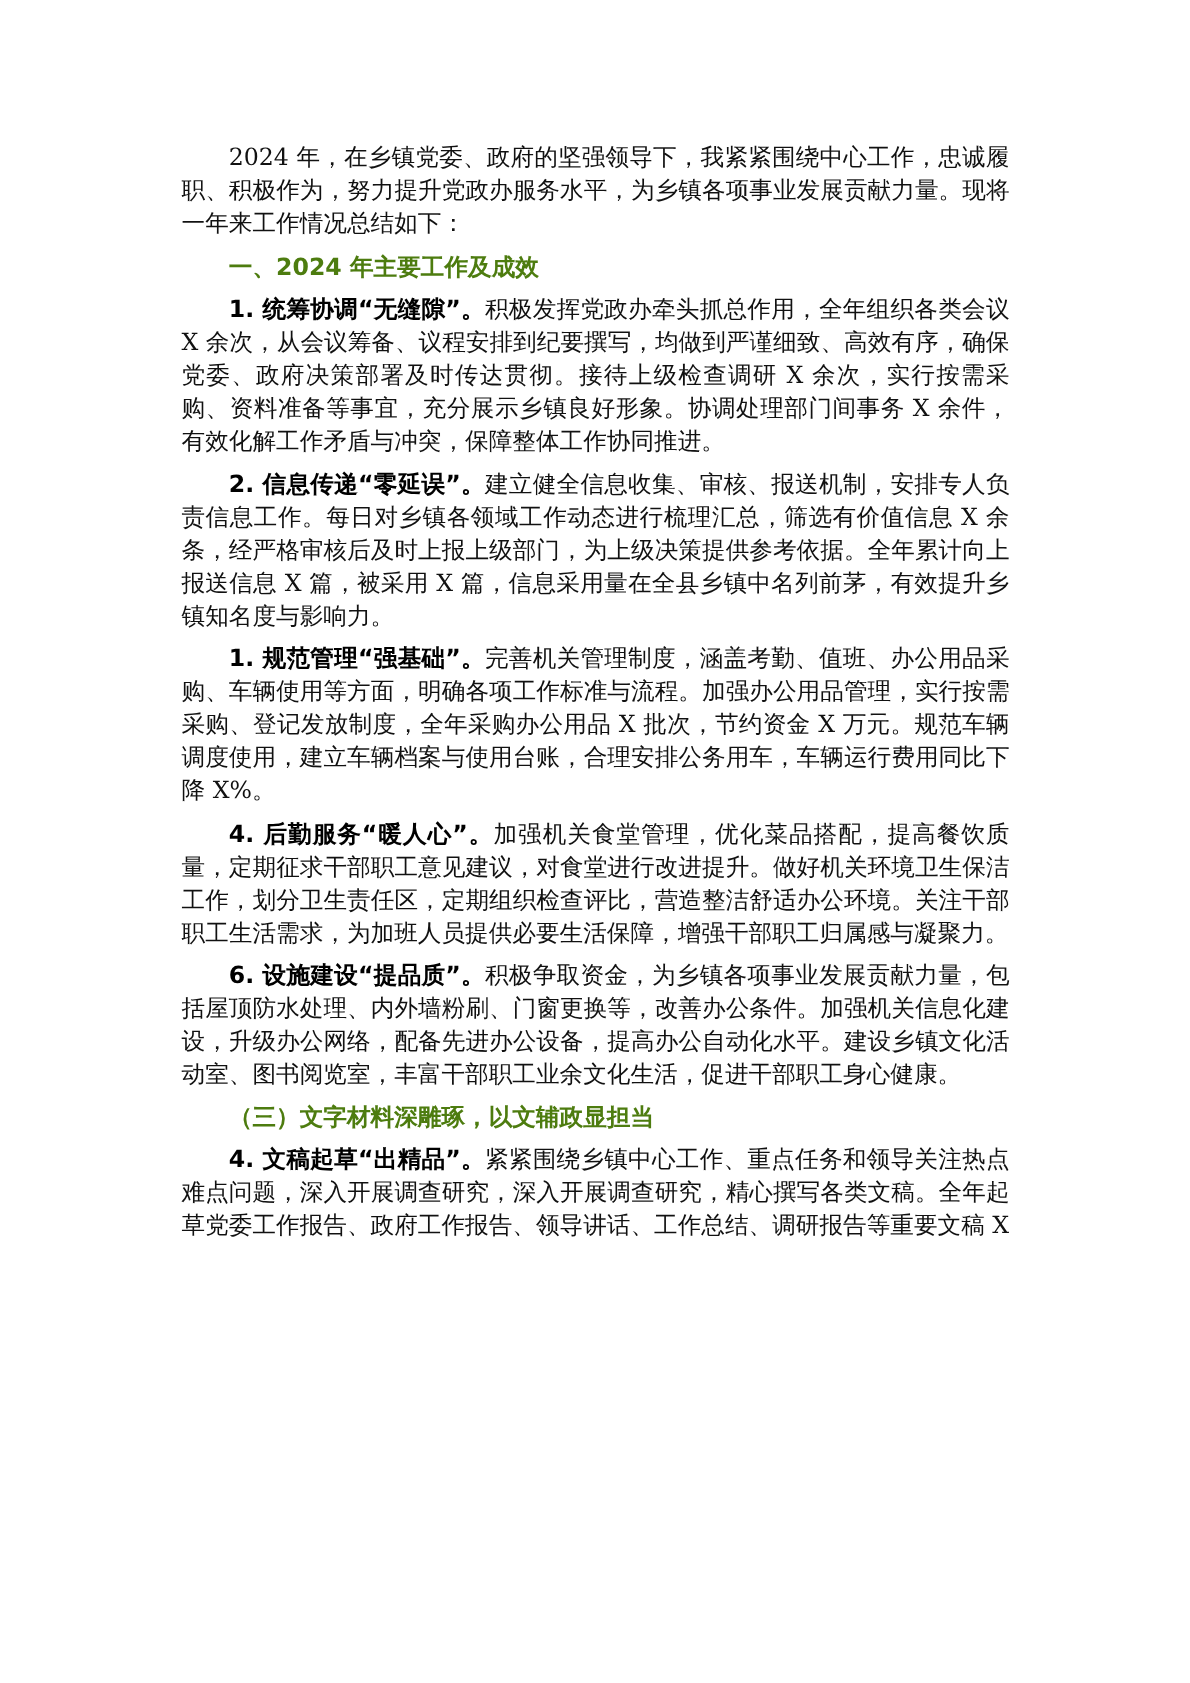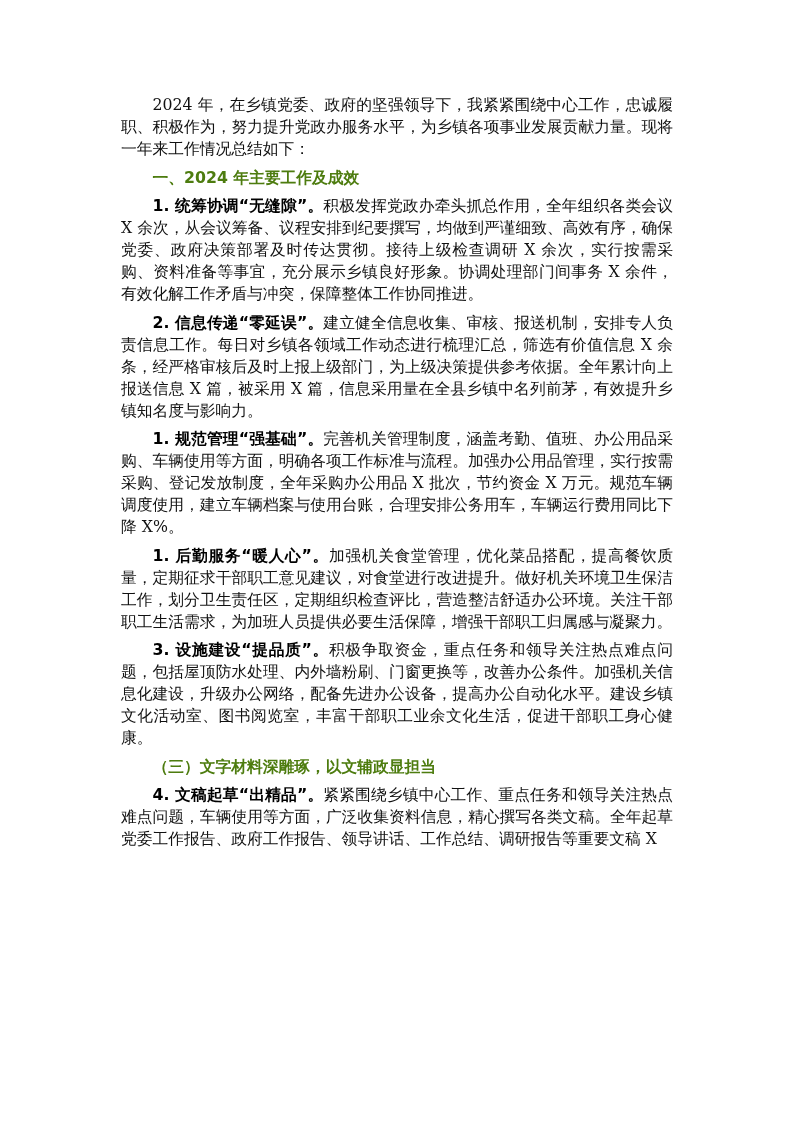--- a/index.html
+++ b/index.html
@@ -61,27 +61,27 @@
       <span class="lead">2. 信息传递“零延误”。</span><span>建立健全信息收集、审核、报送机制，安排专人负责信息工作。每日对乡镇各领域工作动态进行梳理汇总，筛选有价值信息 X 余条，经严格审核后及时上报上级部门，为上级决策提供参考依据。全年累计向上报送信息 X 篇，被采用 X 篇，信息采用量在全县乡镇中名列前茅，有效提升乡镇知名度与影响力。</span>
     </p>
 
 
 
     <p>
       <span class="lead">1. 规范管理“强基础”。</span><span>完善机关管理制度，涵盖考勤、值班、办公用品采购、车辆使用等方面，明确各项工作标准与流程。加强办公用品管理，实行按需采购、登记发放制度，全年采购办公用品 X 批次，节约资金 X 万元。规范车辆调度使用，建立车辆档案与使用台账，合理安排公务用车，车辆运行费用同比下降 X%。</span>
     </p>
 
     <p>
-      <span class="lead">1. 后勤服务“暖人心”。</span><span>加强机关食堂管理，优化菜品搭配，提高餐饮质量，定期征求干部职工意见建议，对食堂进行改进提升。做好机关环境卫生保洁工作，划分卫生责任区，定期组织检查评比，营造整洁舒适办公环境。关注干部职工生活需求，为加班人员提供必要生活保障，增强干部职工归属感与凝聚力。</span>
+      <span class="lead">4. 后勤服务“暖人心”。</span><span>加强机关食堂管理，优化菜品搭配，提高餐饮质量，定期征求干部职工意见建议，对食堂进行改进提升。做好机关环境卫生保洁工作，划分卫生责任区，定期组织检查评比，营造整洁舒适办公环境。关注干部职工生活需求，为加班人员提供必要生活保障，增强干部职工归属感与凝聚力。</span>
     </p>
 
     <p>
-      <span class="lead">3. 设施建设“提品质”。</span><span>积极争取资金，重点任务和领导关注热点难点问题，包括屋顶防水处理、内外墙粉刷、门窗更换等，改善办公条件。加强机关信息化建设，升级办公网络，配备先进办公设备，提高办公自动化水平。建设乡镇文化活动室、图书阅览室，丰富干部职工业余文化生活，促进干部职工身心健康。</span>
+      <span class="lead">6. 设施建设“提品质”。</span><span>积极争取资金，为乡镇各项事业发展贡献力量，包括屋顶防水处理、内外墙粉刷、门窗更换等，改善办公条件。加强机关信息化建设，升级办公网络，配备先进办公设备，提高办公自动化水平。建设乡镇文化活动室、图书阅览室，丰富干部职工业余文化生活，促进干部职工身心健康。</span>
     </p>
 
     <p class="heading">（三）文字材料深雕琢，以文辅政显担当</p>
 
     <p>
-      <span class="lead">4. 文稿起草“出精品”。</span><span>紧紧围绕乡镇中心工作、重点任务和领导关注热点难点问题，车辆使用等方面，广泛收集资料信息，精心撰写各类文稿。全年起草党委工作报告、政府工作报告、领导讲话、工作总结、调研报告等重要文稿 X</span>
+      <span class="lead">4. 文稿起草“出精品”。</span><span>紧紧围绕乡镇中心工作、重点任务和领导关注热点难点问题，深入开展调查研究，深入开展调查研究，精心撰写各类文稿。全年起草党委工作报告、政府工作报告、领导讲话、工作总结、调研报告等重要文稿 X</span>
     </p>
 
   </div>
 </div>
 
 </body></html>

